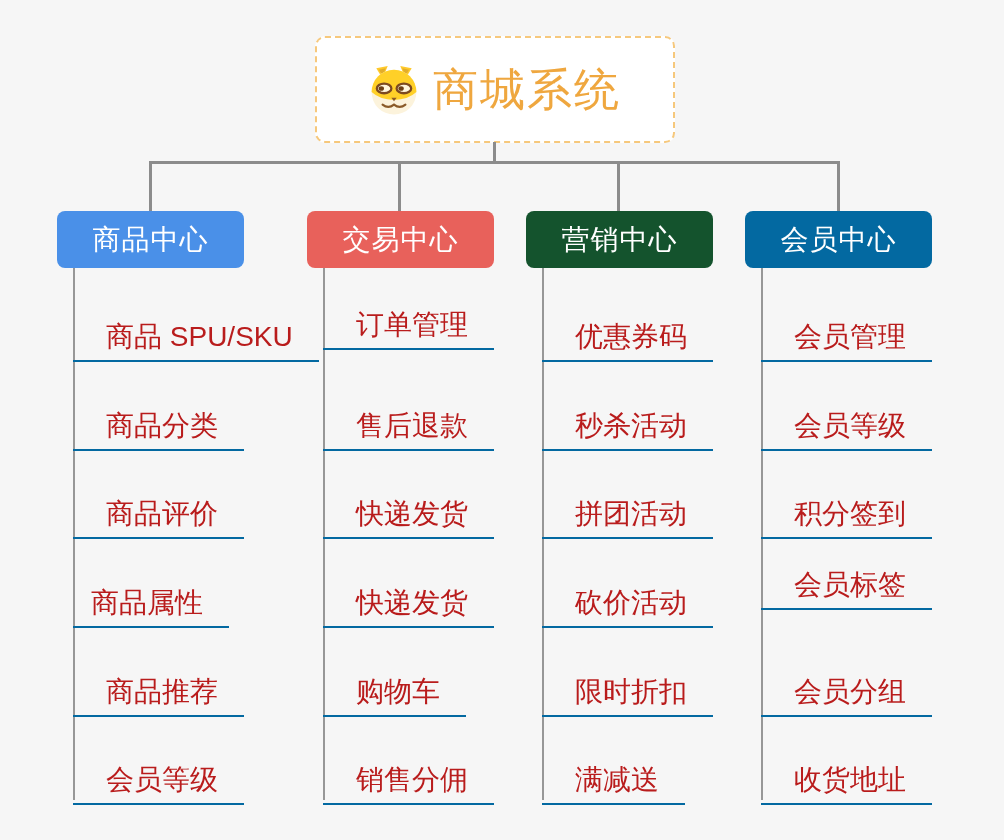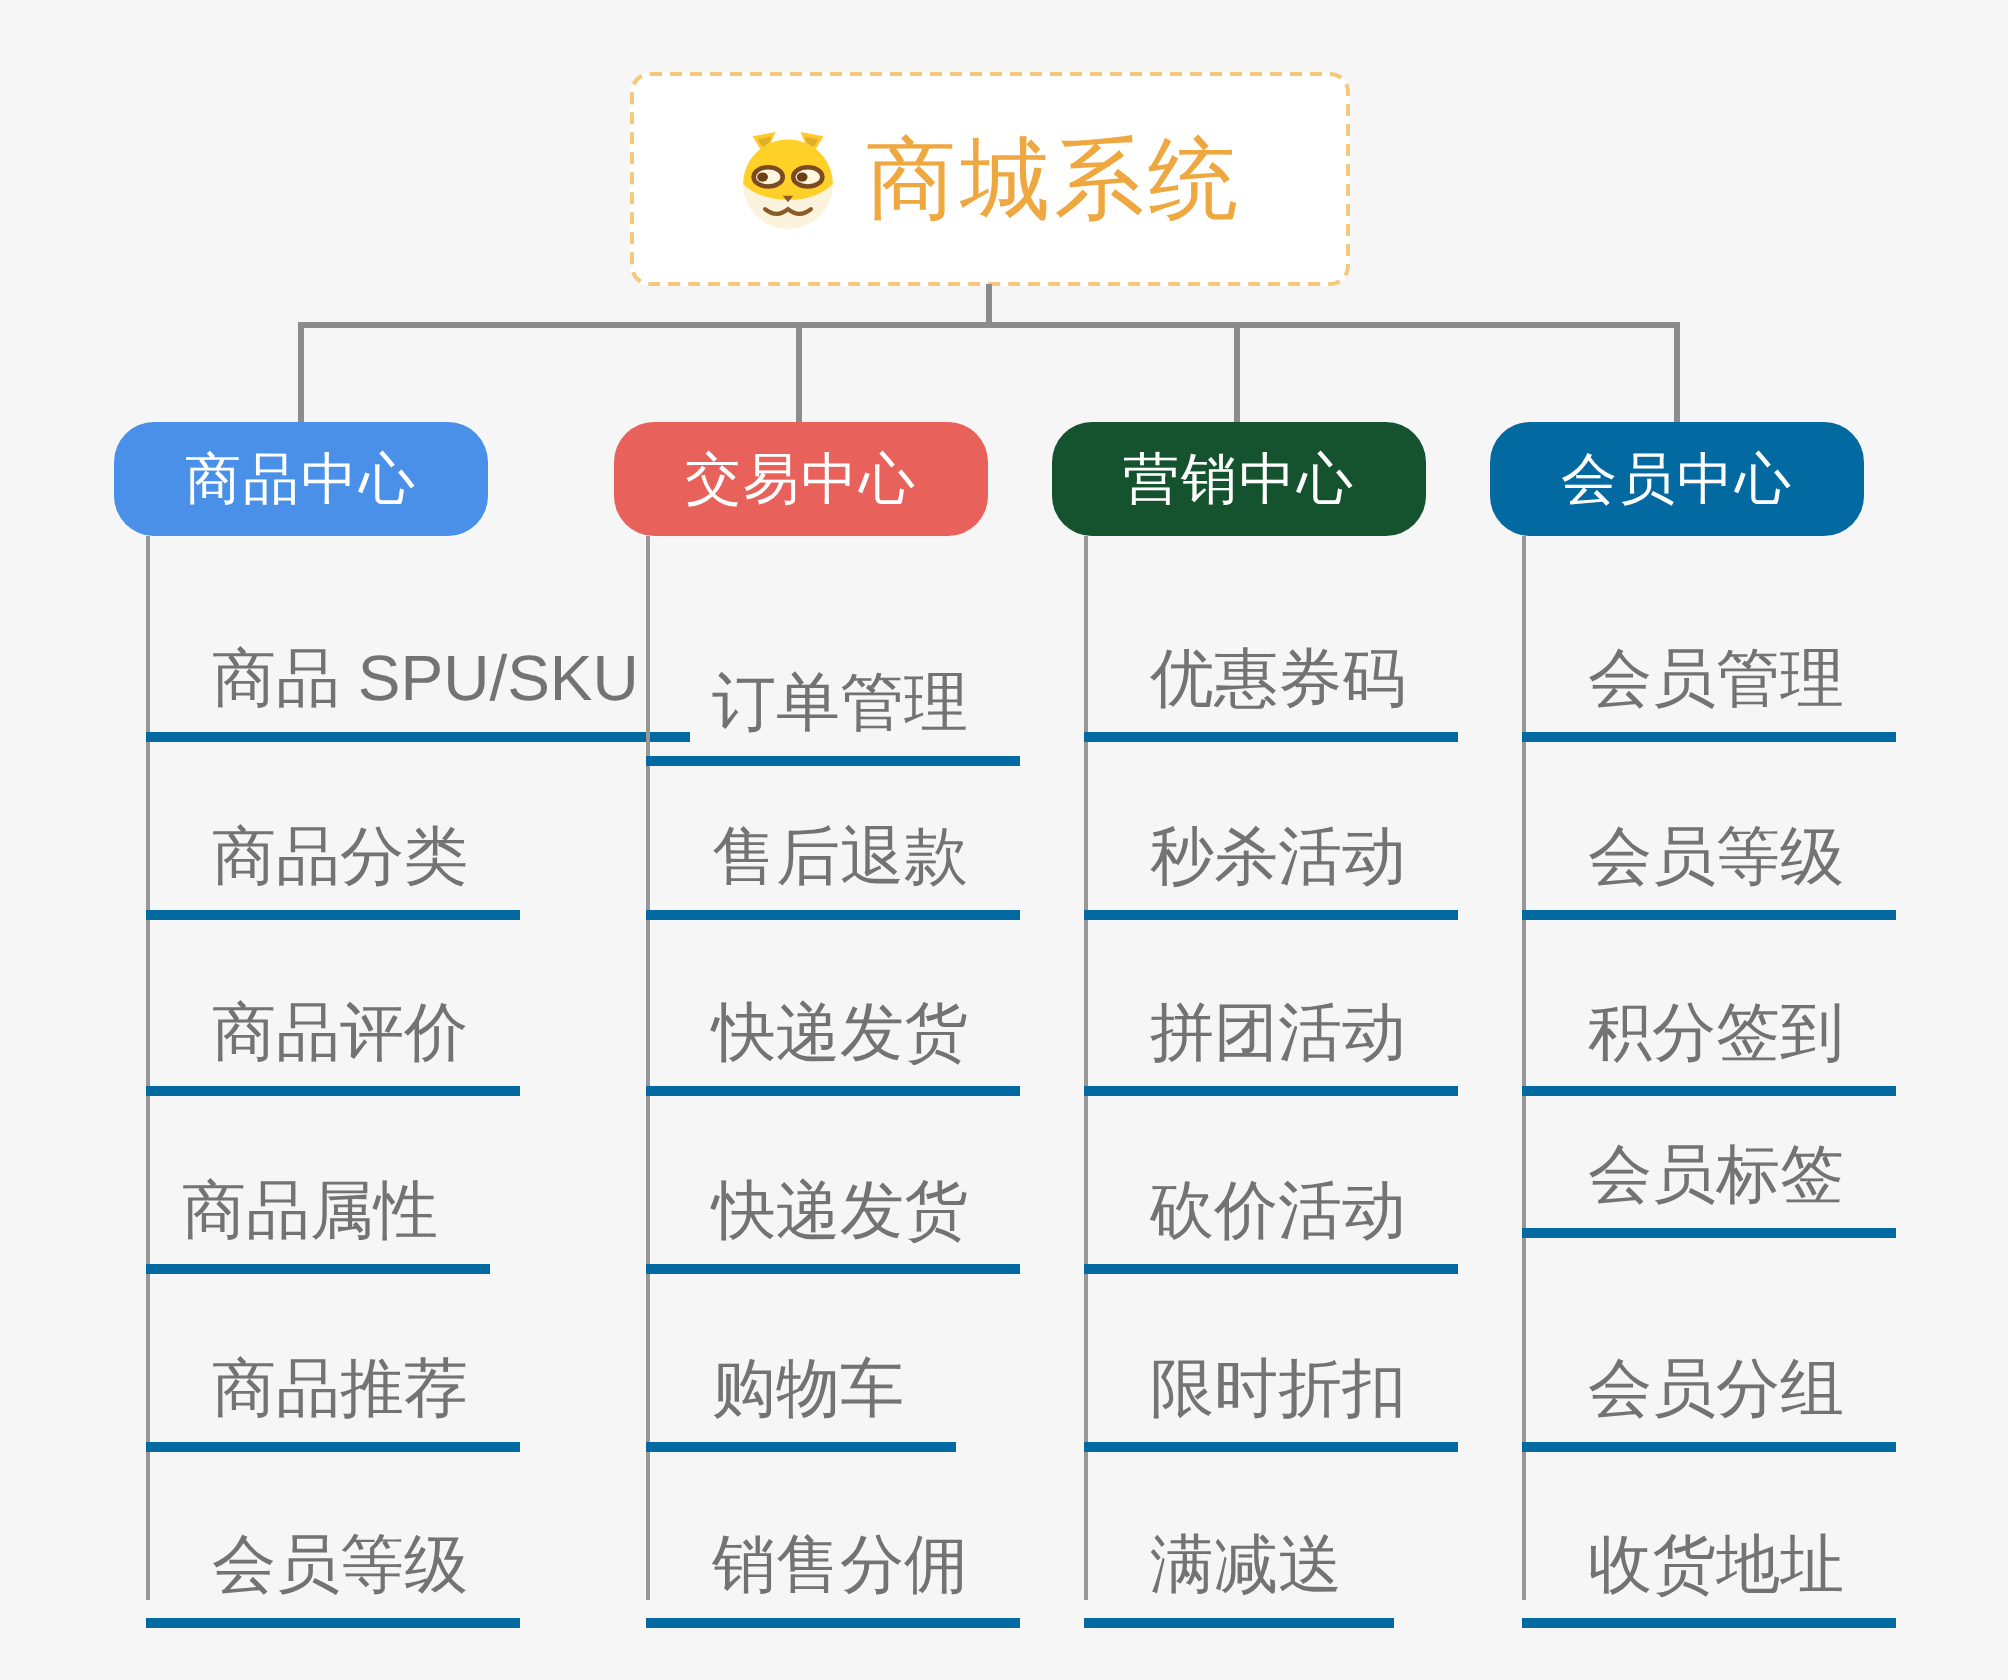--- a/index.html
+++ b/index.html
@@ -25,35 +25,35 @@
   
   .conn{position:absolute;background:#8C8C8C;}
   #stem{left:493px;top:142px;width:3px;height:21px;}
   #bus{left:149px;top:161px;width:691px;height:3px;}
   .drop{top:161px;width:3px;height:51px;}
   #drop-0{left:149px;} #drop-1{left:398px;} #drop-2{left:617px;} #drop-3{left:837px;}
 
   
   .branch-box{
     position:absolute;top:211px;width:187px;height:57px;
-    border-radius:20px;
+    border-radius:8px;
     display:flex;align-items:center;justify-content:center;
     color:#FFFFFF;font-size:28px;letter-spacing:1px;
     cursor:pointer;
   }
 
   
   .trunk{position:absolute;top:268px;width:2px;height:532px;background:#979797;}
 
   
   .leaf{
     position:absolute;
-    font-size:32px;line-height:1.3;color:#737373;
+    font-size:28px;line-height:1.3;color:#b91c1c;
     padding:0 26px 5px 33px;
-    border-bottom:5px solid #0369a1;
+    border-bottom:2px solid #0369a1;
     white-space:nowrap;
     cursor:pointer;
   }
 </style>
 </head>
 <body>
 
 <div class="canvas">
 
   <div class="root-node">
@@ -95,21 +95,21 @@
         <div class="leaf" style="left: 73px; top: 585px; padding-left: 18px;">商品属性</div>
         <div class="leaf" style="left: 73px; top: 674px;">商品推荐</div>
         <div class="leaf" style="left: 73px; top: 762px;">会员等级</div>
       </div>
 
     <div class="branch">
       <div class="branch-box" style="left: 307px; background: rgb(232, 97, 91);">
         <span>交易中心</span>
       </div>
       <div class="trunk" style="left: 323px;"></div>
-    <div class="leaf" style="left: 323px; top: 331px;">订单管理</div>
+    <div class="leaf" style="left: 323px; top: 307px;">订单管理</div>
         <div class="leaf" style="left: 323px; top: 408px;">售后退款</div>
         <div class="leaf" style="left: 323px; top: 496px;">快递发货</div>
         <div class="leaf" style="left: 323px; top: 585px;">快递发货</div>
         <div class="leaf" style="left: 323px; top: 674px;">购物车</div>
         <div class="leaf" style="left: 323px; top: 762px;">销售分佣</div>
       </div>
 
     <div class="branch">
       <div class="branch-box" style="left: 526px; background: #14532d;">
         <span>营销中心</span>

